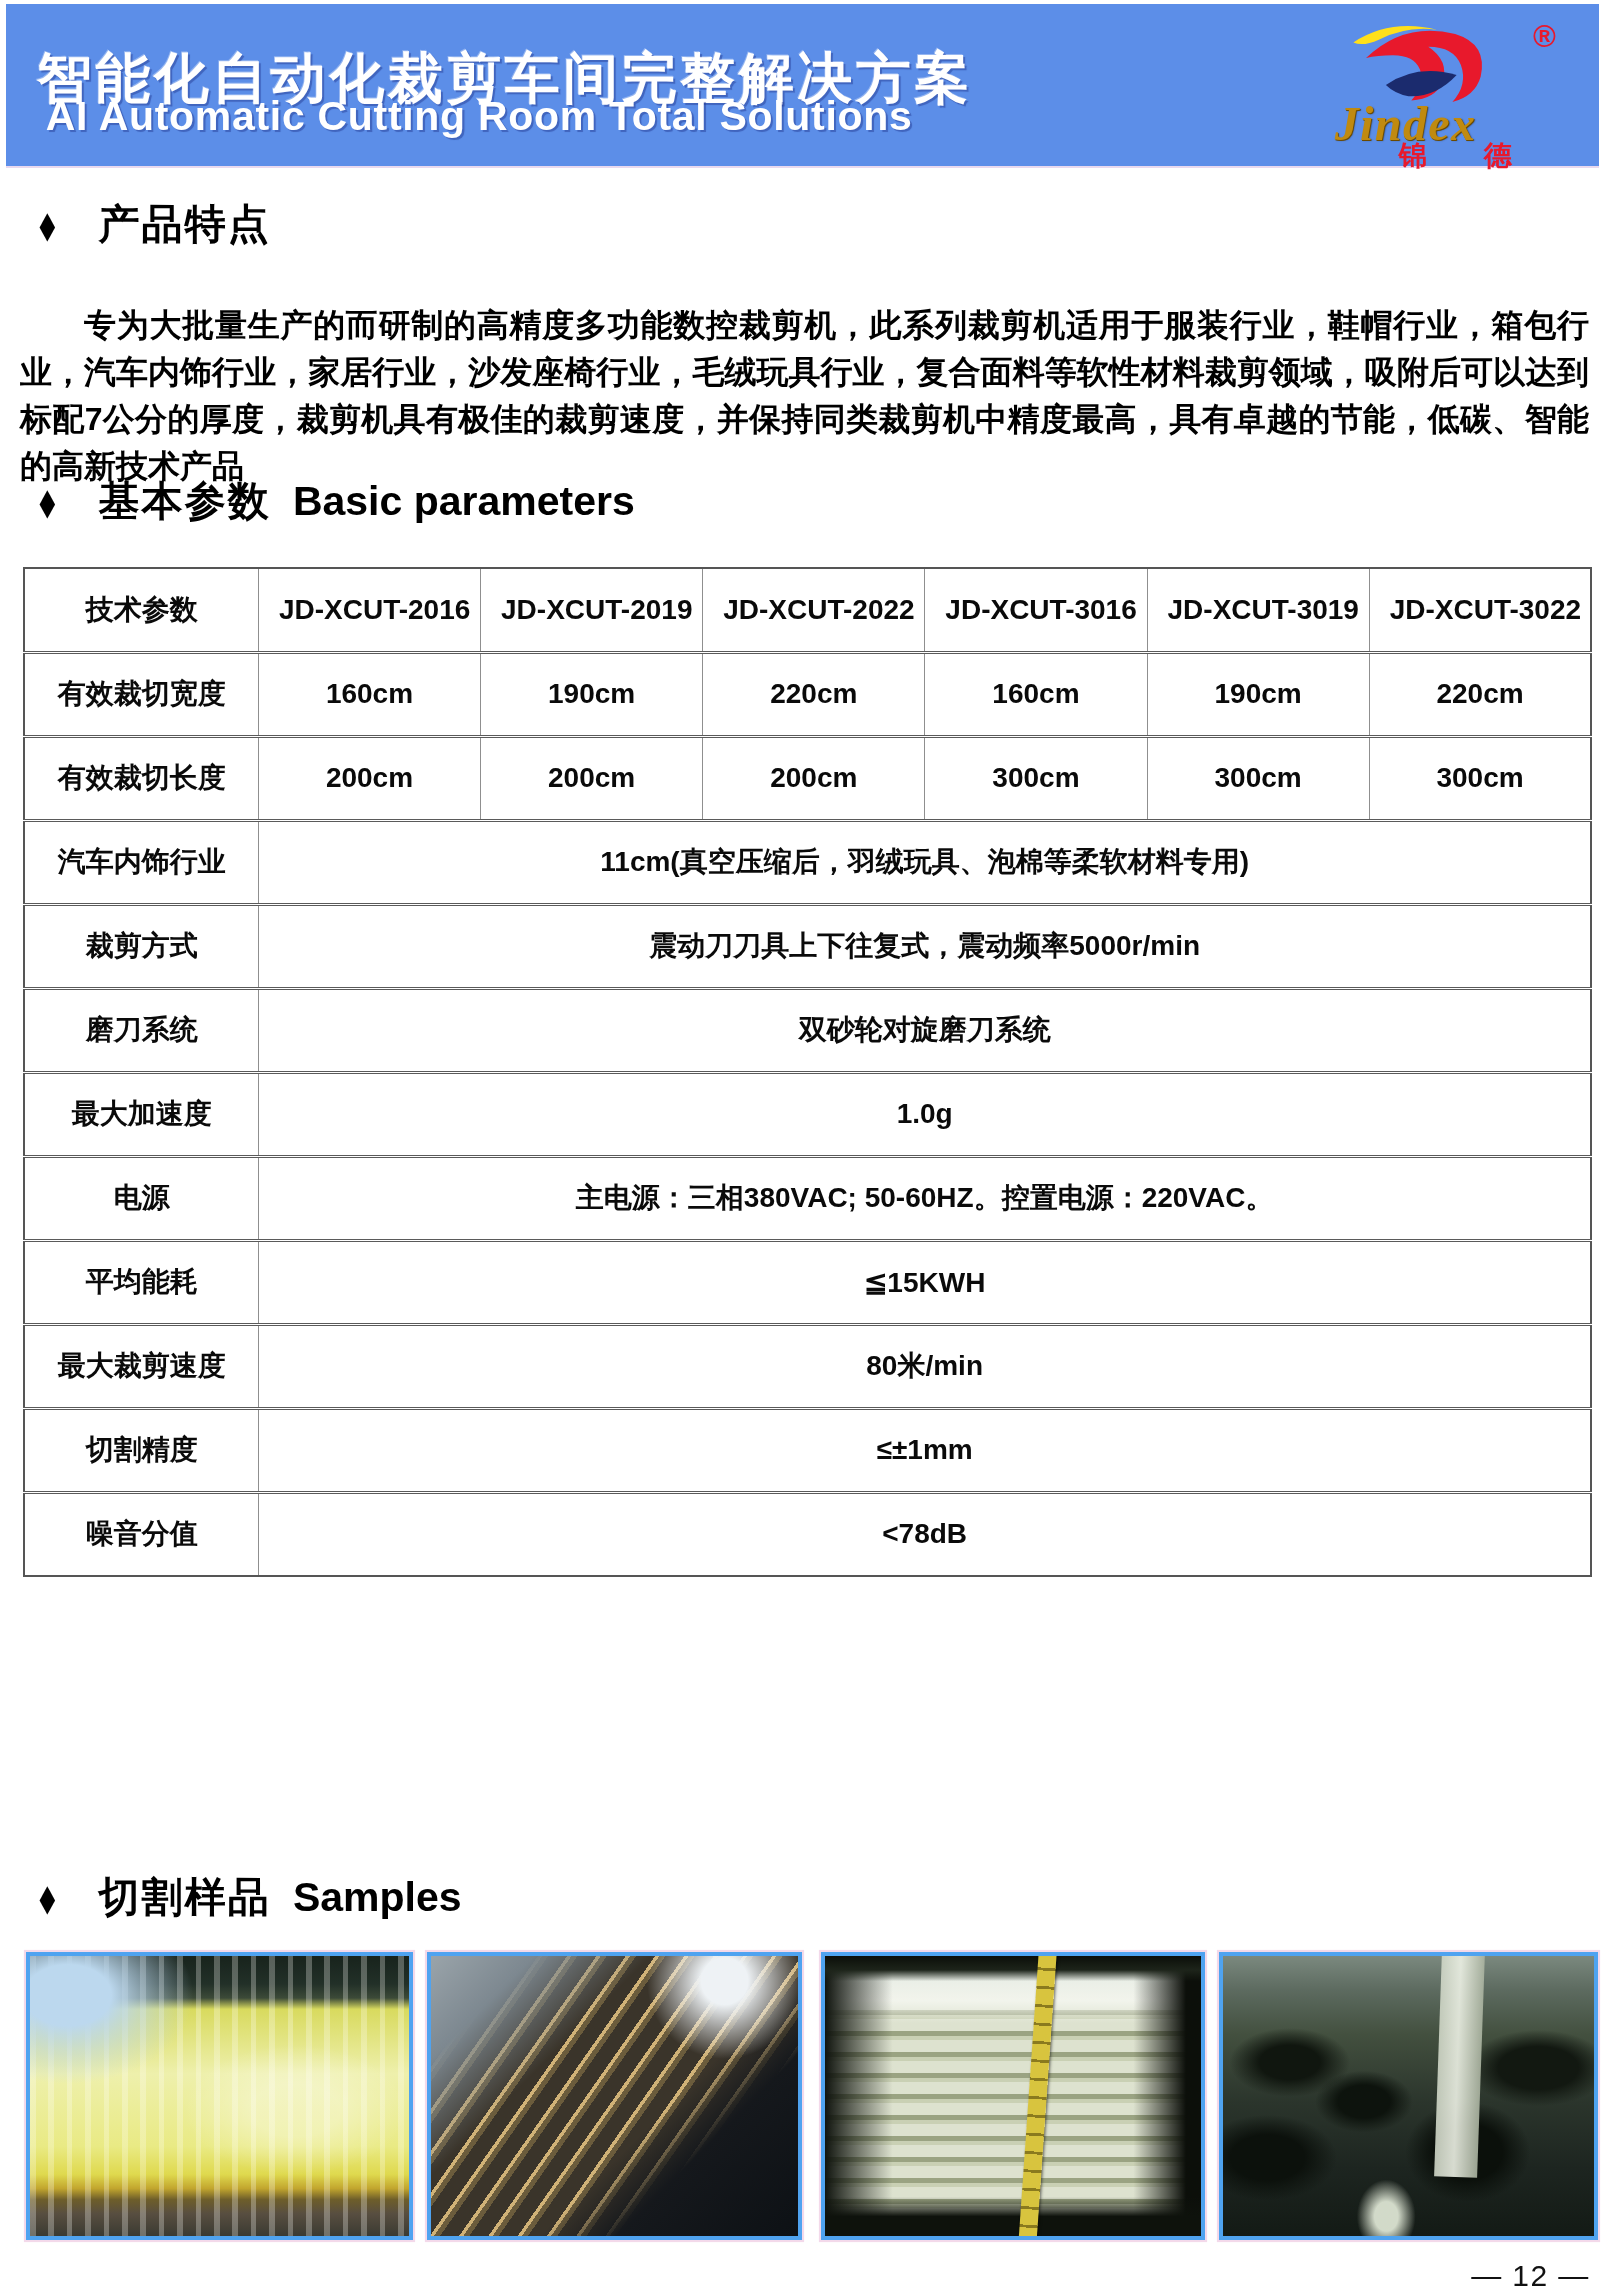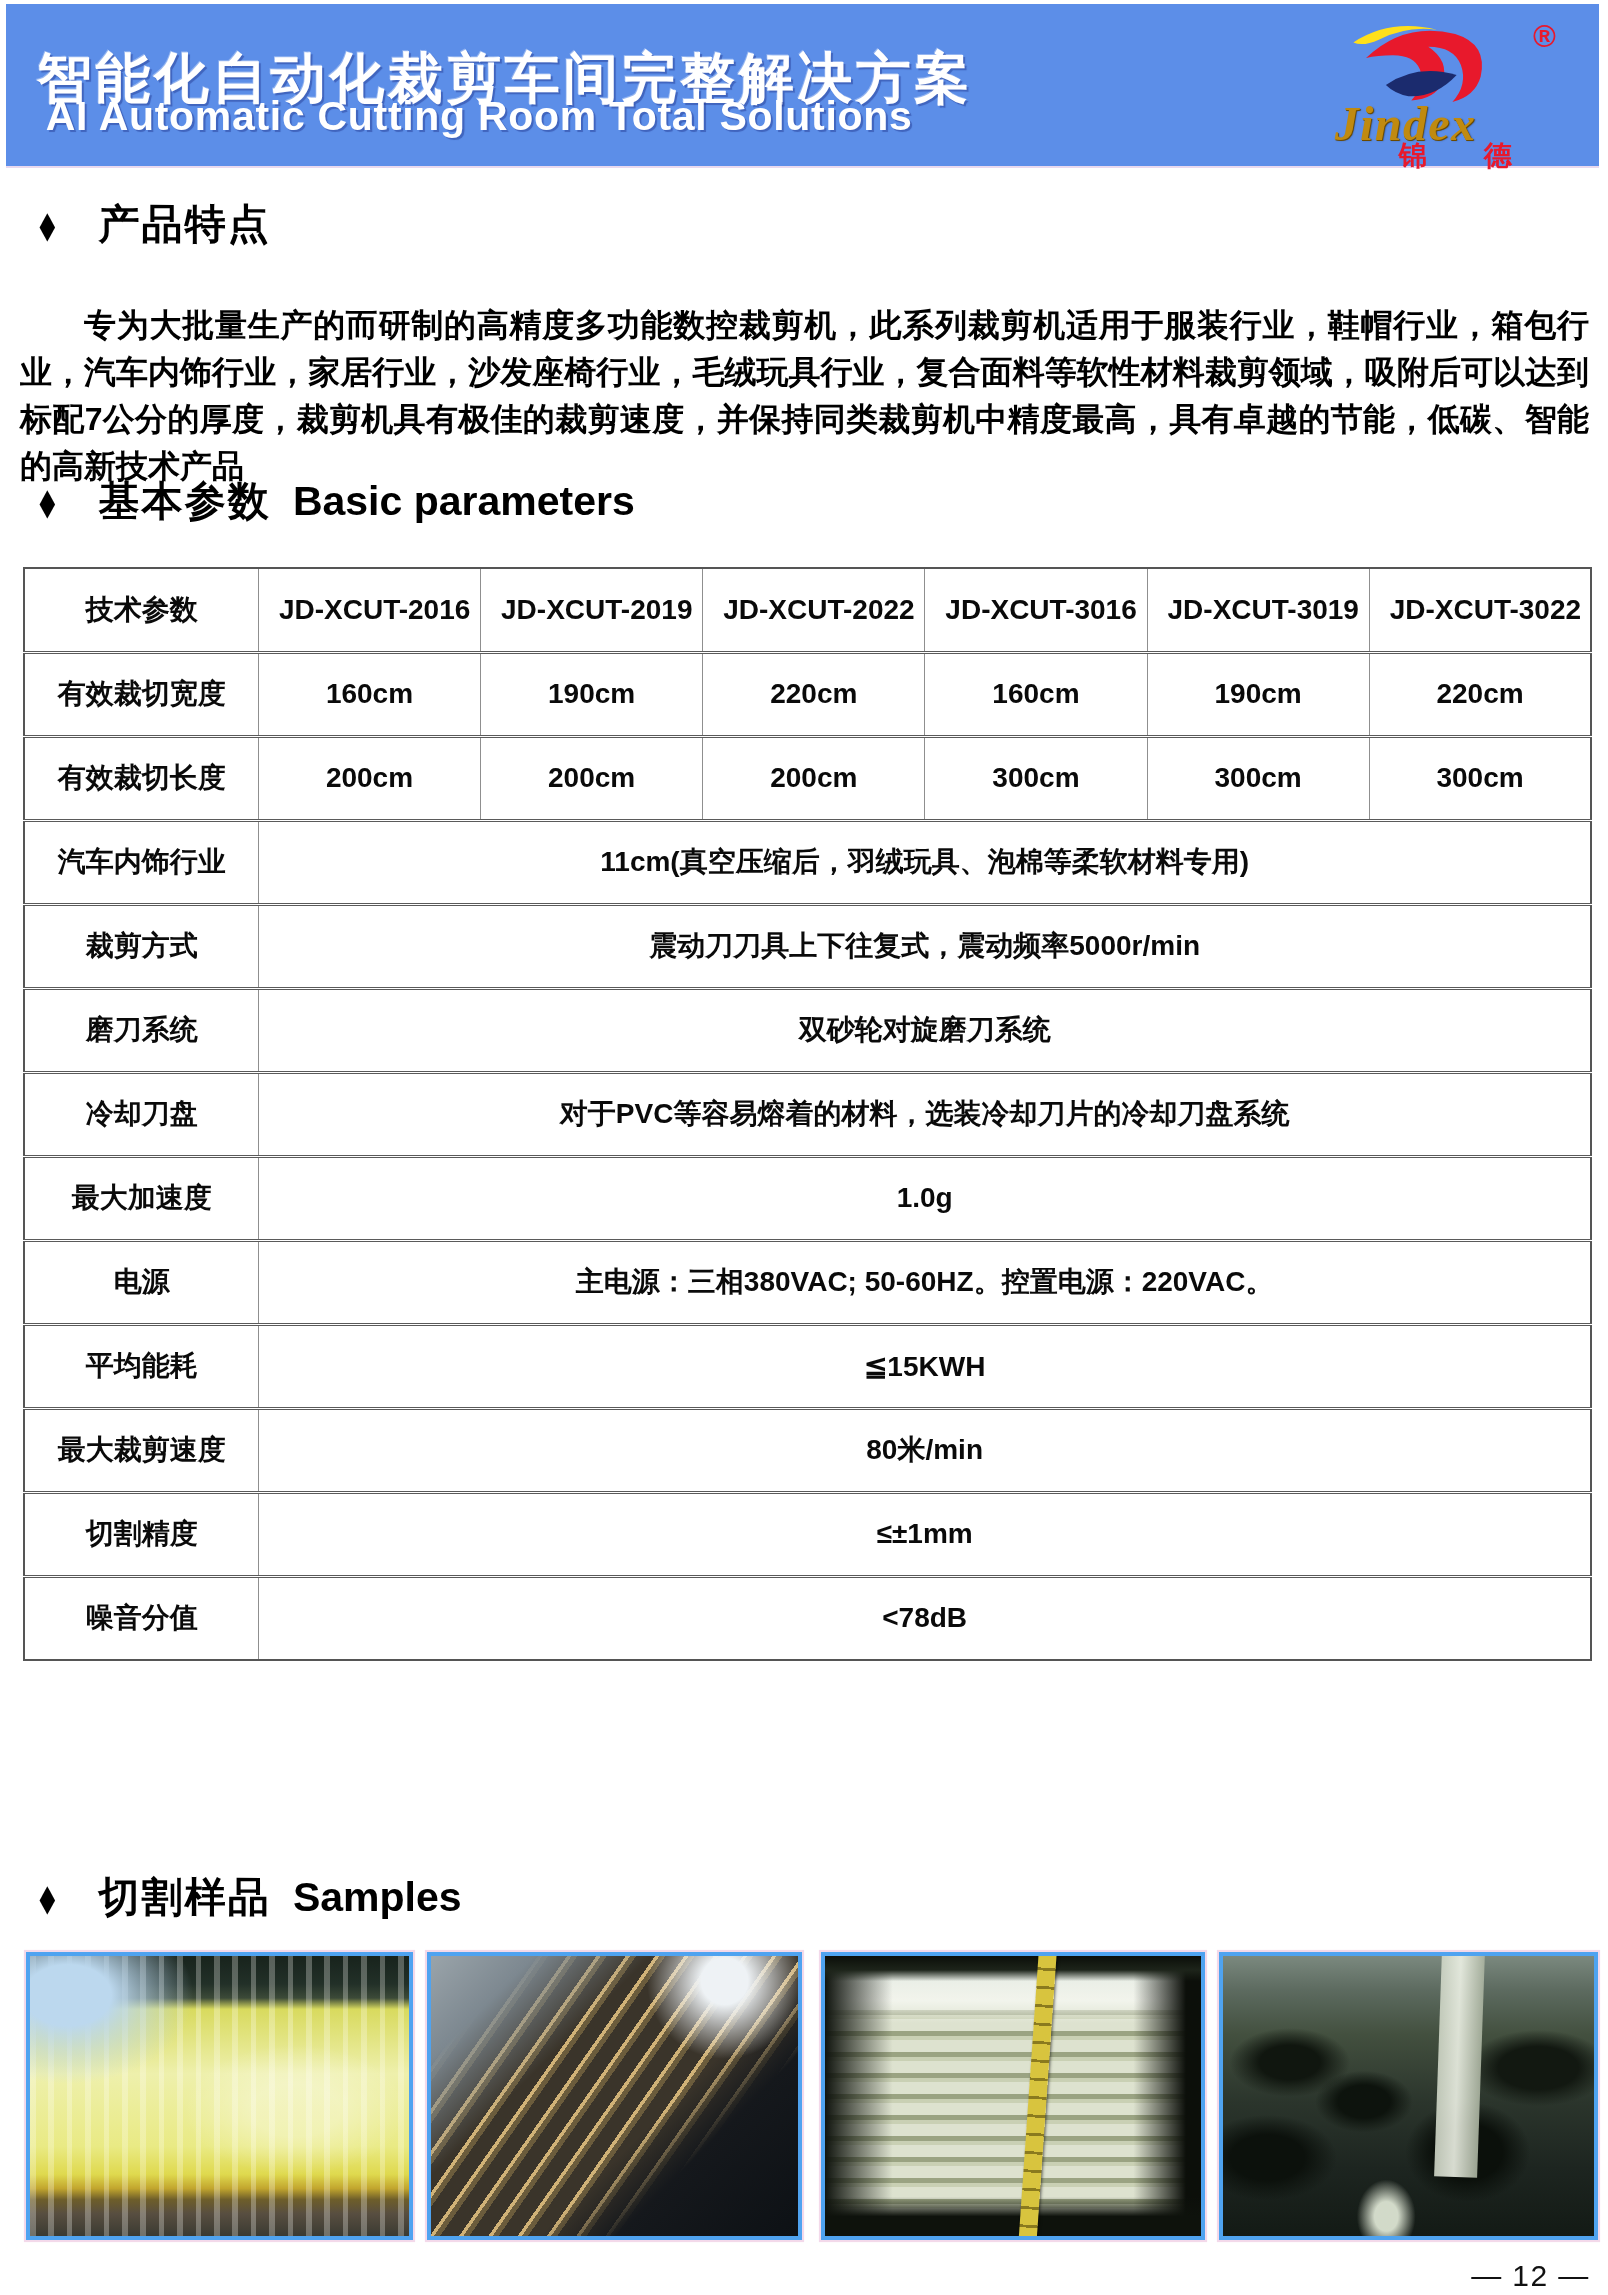--- a/index.html
+++ b/index.html
@@ -163,24 +163,20 @@
     </tr>
     <tr>
       <td>裁剪方式</td>
       <td colspan="6">震动刀刀具上下往复式，震动频率5000r/min</td>
     </tr>
     <tr>
       <td>磨刀系统</td>
       <td colspan="6">双砂轮对旋磨刀系统</td>
     </tr>
     <tr>
-      <td>冷却刀盘</td>
-      <td colspan="6">对于PVC等容易熔着的材料，选装冷却刀片的冷却刀盘系统</td>
-    </tr>
-    <tr>
       <td>最大加速度</td>
       <td colspan="6">1.0g</td>
     </tr>
     <tr>
       <td>电源</td>
       <td colspan="6">主电源：三相380VAC; 50-60HZ。控置电源：220VAC。</td>
     </tr>
     <tr>
       <td>平均能耗</td>
       <td colspan="6">≦15KWH</td>

